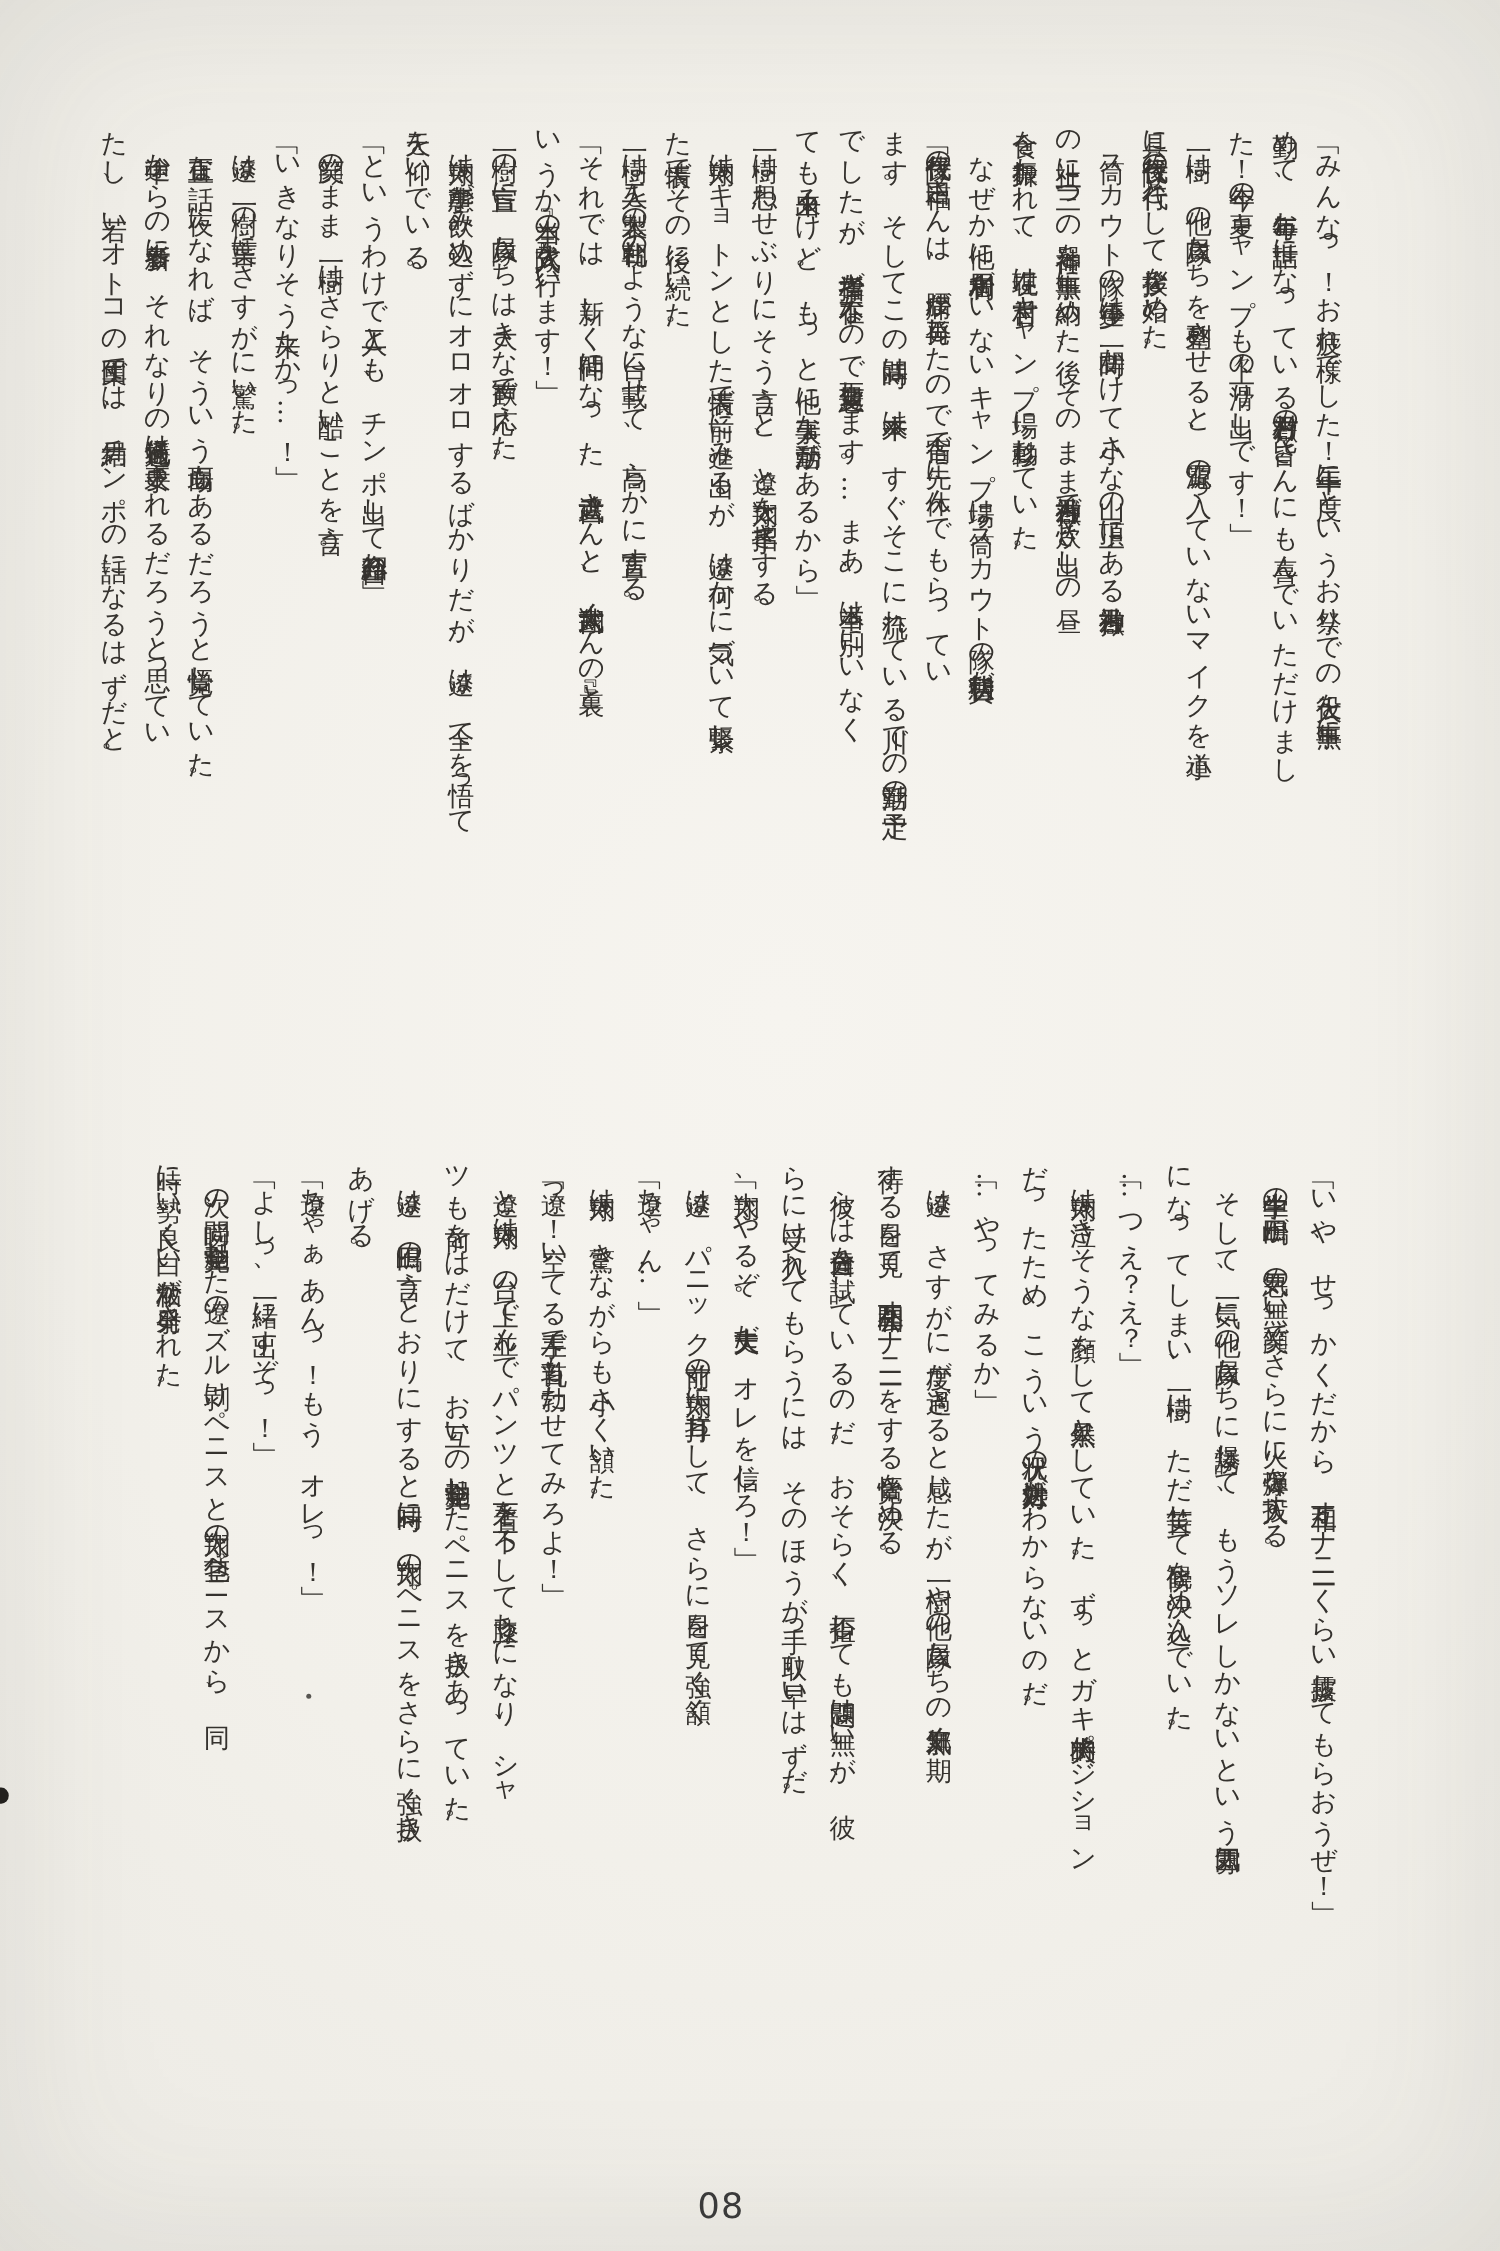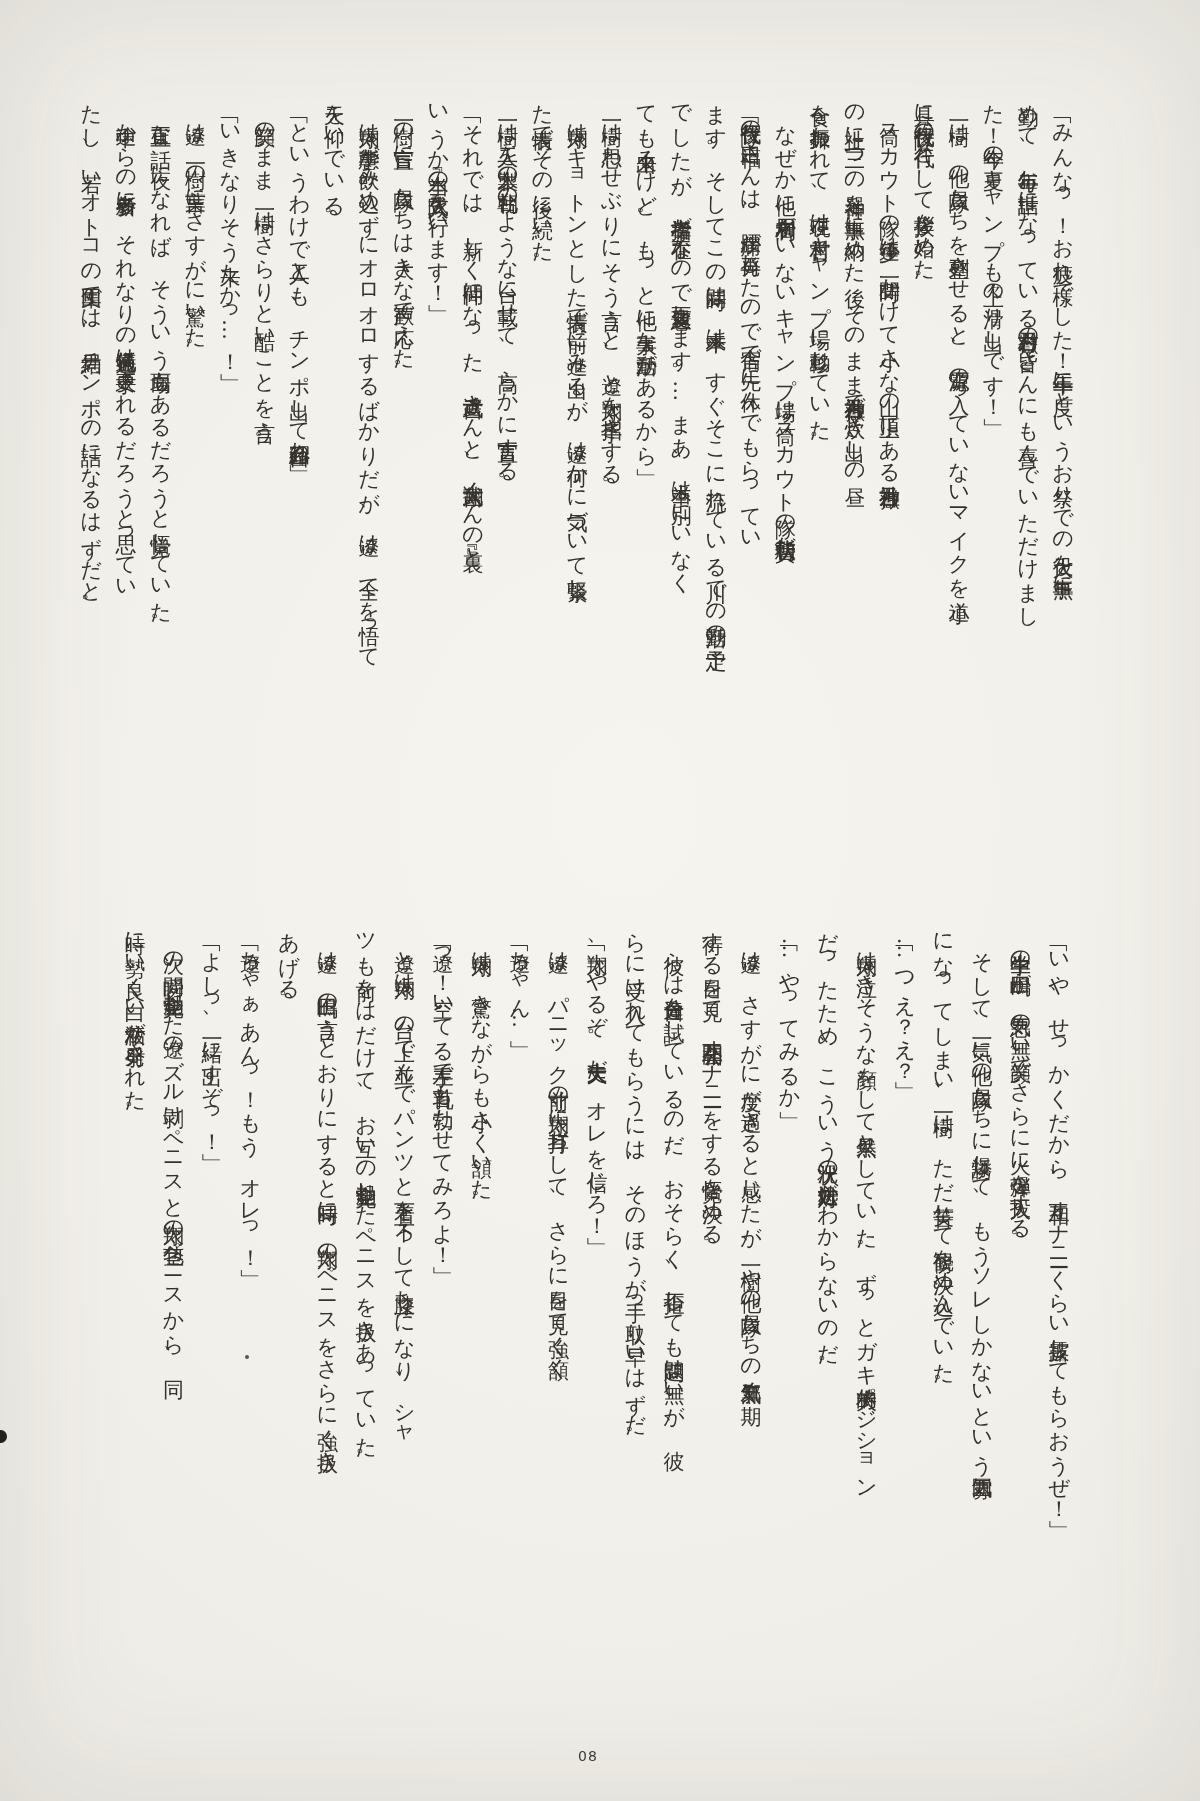--- a/index.html
+++ b/index.html
@@ -47,24 +47,23 @@
     height: 745px;
   }
   .block-bottom .col {
     line-height: 38.5px;
   }
   .page-number {
     position: absolute;
     top: 1748px;
     left: 558px;
     font-family: "DejaVu Sans", "Liberation Sans", sans-serif;
-    font-size: 14px;
+    font-size: 28px;
     letter-spacing: 1px;
     color: #3a3a3a;
-    margin-left: 20px;
   }
   .speck {
     position: absolute;
     background: #23211e;
     border-radius: 50%;
   }
   .speck-edge-left {
     left: -5px;
     top: 1430px;
     width: 12px;

